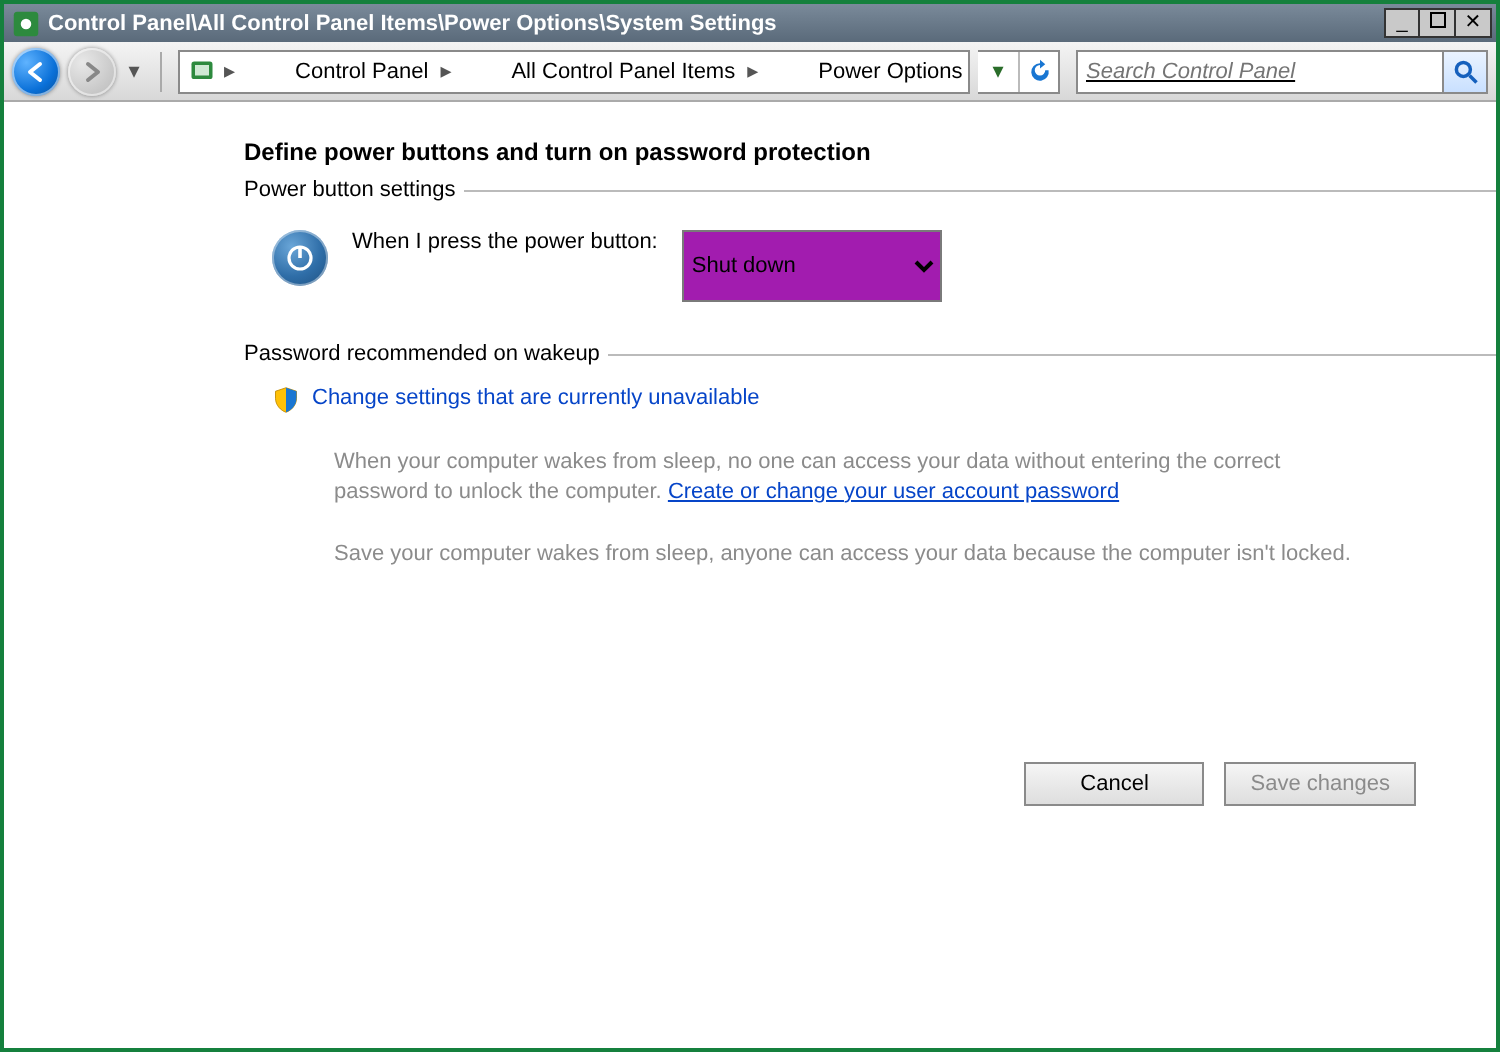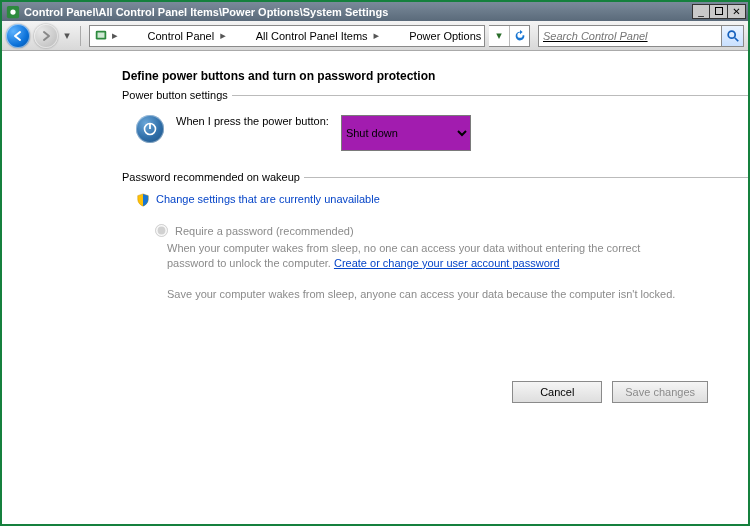--- a/index.html
+++ b/index.html
@@ -271,24 +271,20 @@
         <svg width="14" height="14" viewBox="0 0 16 16">
             <path d="M8 1l6 2v4c0 4-3 7-6 8-3-1-6-4-6-8V3z" fill="#ffc107" stroke="#c08a00" stroke-width="0.5"></path>
             <path d="M8 1l6 2v4c0 4-3 7-6 8V1z" fill="#1976d2"></path>
           </svg>
       </span>
       <span class="link">Change settings that are currently unavailable</span>
     </div>
 
     <div class="radiogroup">
       <div class="radio-item">
-        <label>
-          <input type="radio" name="pw" checked="" disabled="" style="">
-          <span>Require a password (recommended)</span>
-        </label>
         <div class="desc">
           <span>When your computer wakes from sleep, no one can access your data without entering the correct password to unlock the computer. </span><span class="link under">Create or change your user account password</span>
         </div>
       </div>
       <div class="radio-item">
         <div class="desc">Save your computer wakes from sleep, anyone can access your data because the computer isn't locked.</div>
       </div>
     </div>
 
     <div class="footer-btns">

